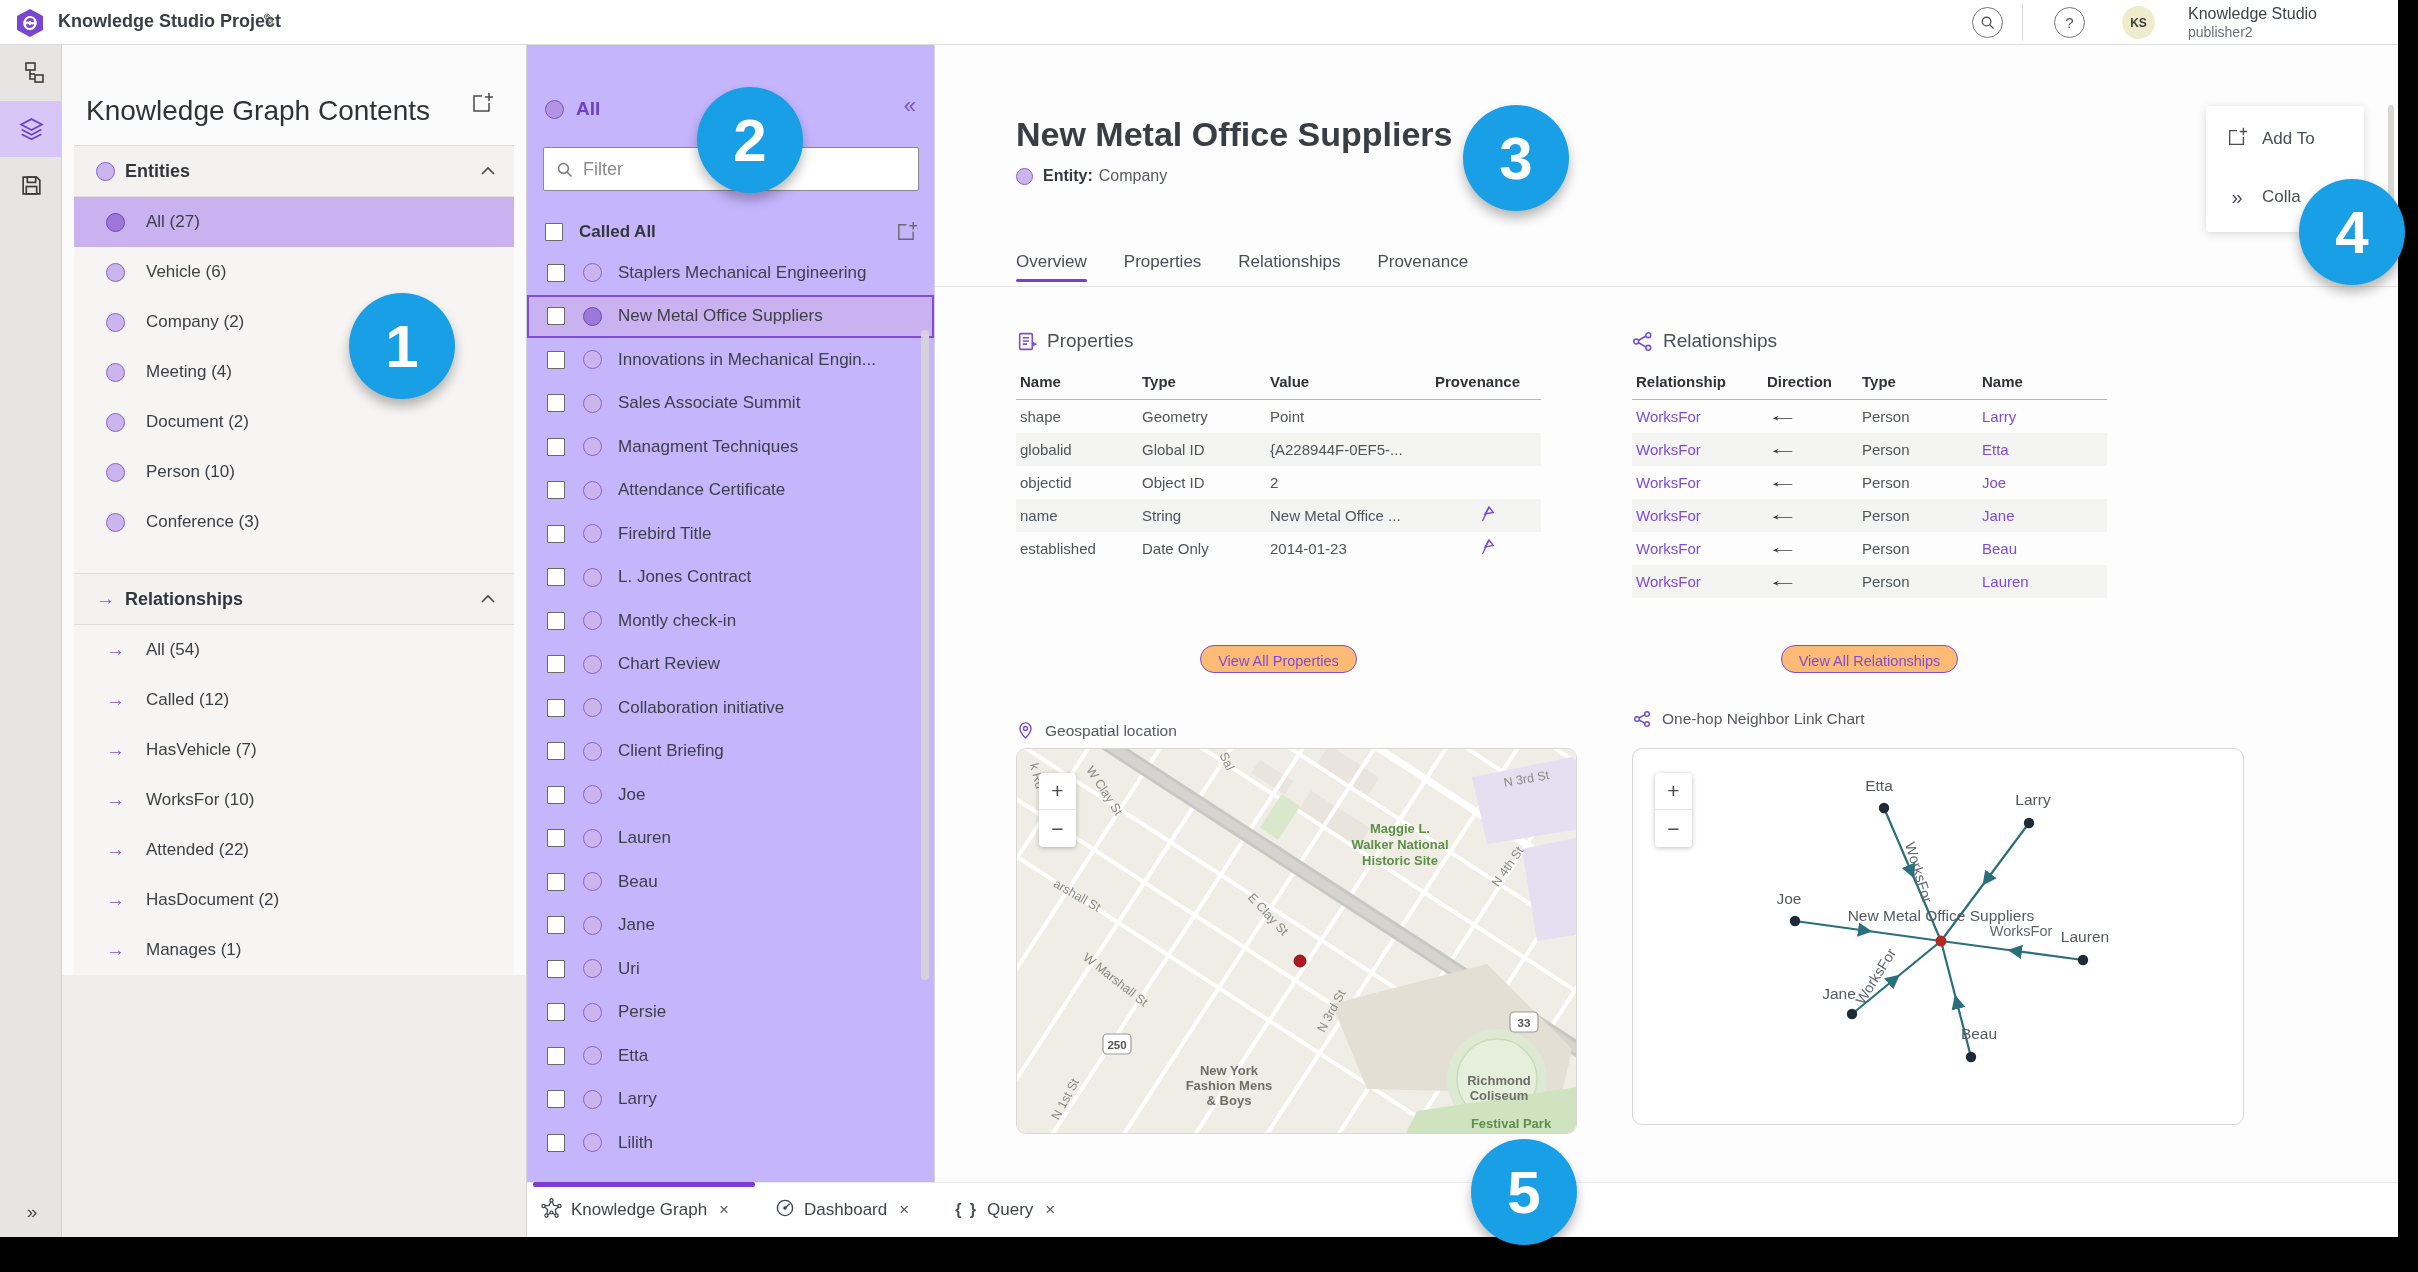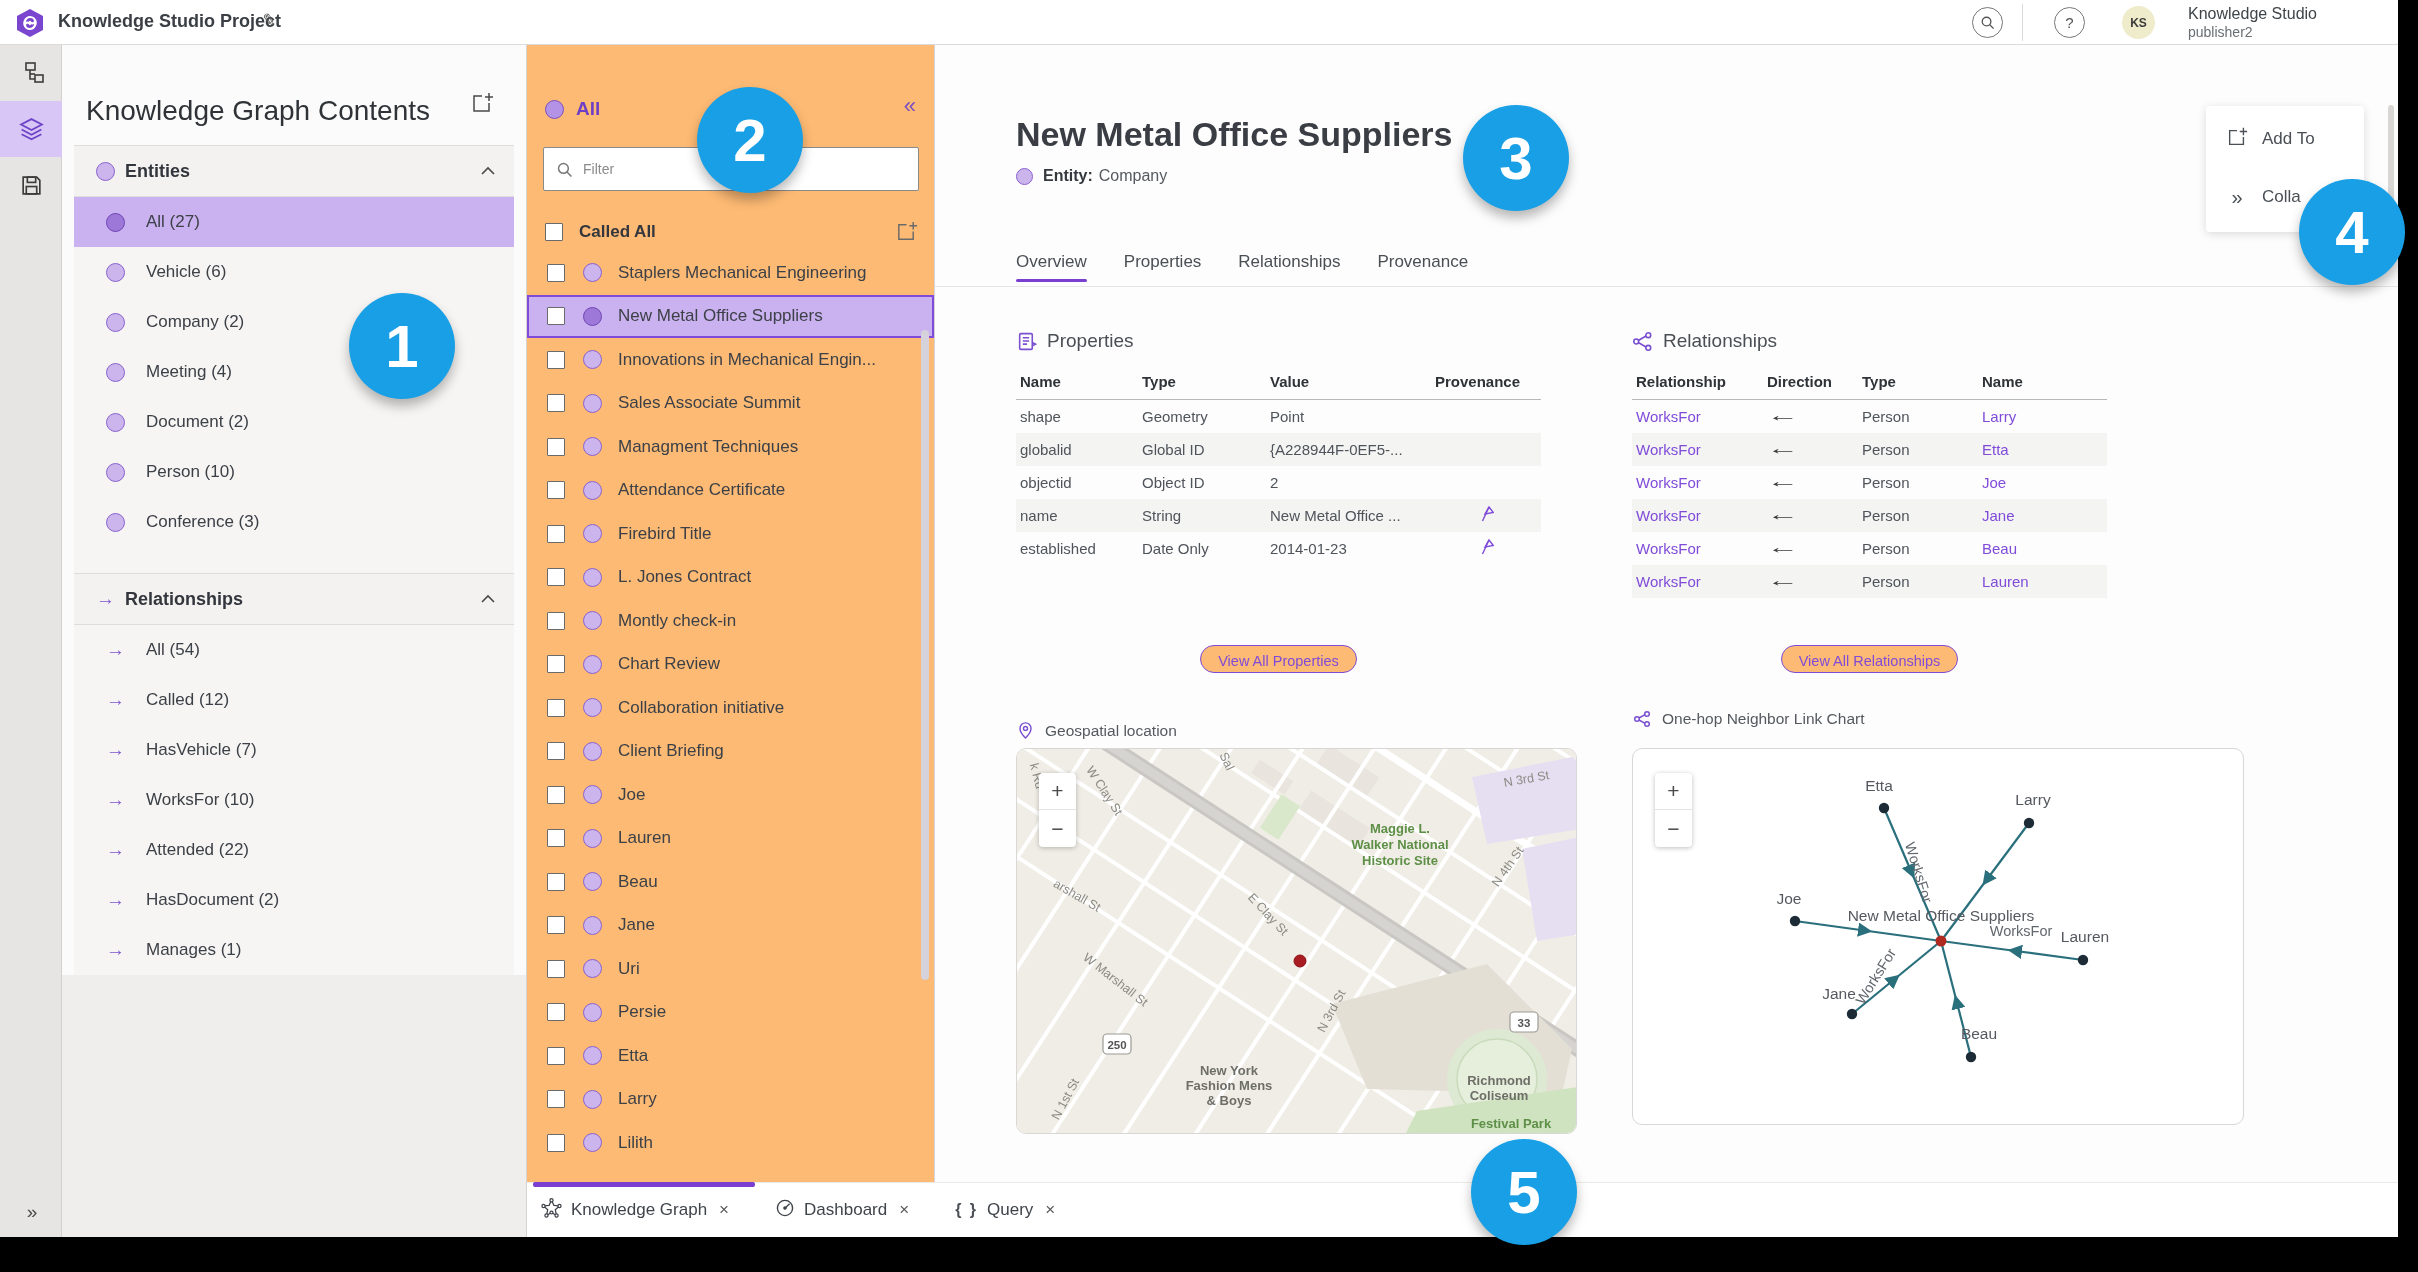--- a/index.html
+++ b/index.html
@@ -50,27 +50,27 @@
   .kg-row .dot { margin-left:20px; }
   .kg-row.selected .dot { background:#9e78d8; border-color:#6f46b4; }
   .kg-row .kg-label { margin-left:21px; font-size:17px; color:#3c4047; }
   .rel-arrow { color:#7e52cc; font-size:19px; width:19px; text-align:center; flex:none; }
   .kg-section .rel-arrow { margin-left:22px; }
   .kg-row .rel-arrow { margin-left:20px; }
   .kg-gap { height:26px; background:#f6f5f3; }
   .kg-fill { flex:1; background:#efeeec; margin-top:0; }
 
   
-  .mid-panel { width:408px; flex:none; background:#fdba74; border-right:1px solid #d6d4d9; position:relative; overflow:hidden; }
+  .mid-panel { width:408px; flex:none; background:#c4b5fd; border-right:1px solid #d6d4d9; position:relative; overflow:hidden; }
   .mid-header { position:absolute; left:0; top:42px; width:100%; height:44px; display:flex; align-items:center; }
   .mid-header .dot { margin-left:18px; background:#b493e6; border-color:#7a50c0; }
   .mid-header .mid-all { margin-left:12px; font-size:19px; font-weight:600; color:#6d3fc4; }
   .mid-collapse { position:absolute; right:18px; top:6px; font-size:22px; color:#7a50c0; }
   .filter-box { position:absolute; left:16px; top:102px; width:376px; height:44px; background:#fff; border:1px solid #8a8a8a; border-radius:2px; display:flex; align-items:center; }
-  .filter-box input { border:none; outline:none; flex:1; margin-left:10px; font-size:14px; font-family:inherit; color:#444; background:transparent; }
+  .filter-box input { border:none; outline:none; flex:1; margin-left:10px; font-size:18px; font-family:inherit; color:#444; background:transparent; }
   .filter-box input::placeholder { color:#8b8b8b; }
   .filter-box svg { margin-left:12px; flex:none; }
   .selectall-row { position:absolute; left:0; top:166px; width:100%; height:42px; display:flex; align-items:center; }
   .cbx { width:18px; height:18px; border:1.5px solid #6a6a6a; background:#fff; border-radius:1px; flex:none; }
   .selectall-row .cbx { margin-left:18px; }
   .selectall-row .sa-label { margin-left:16px; font-size:17px; font-weight:600; color:#33373d; }
   .selectall-row .sa-add { position:absolute; right:16px; top:9px; }
   .mid-items { position:absolute; left:0; top:206px; width:100%; }
   .mid-row { height:43.5px; display:flex; align-items:center; border:2px solid transparent; }
   .mid-row .cbx { margin-left:18px; }

